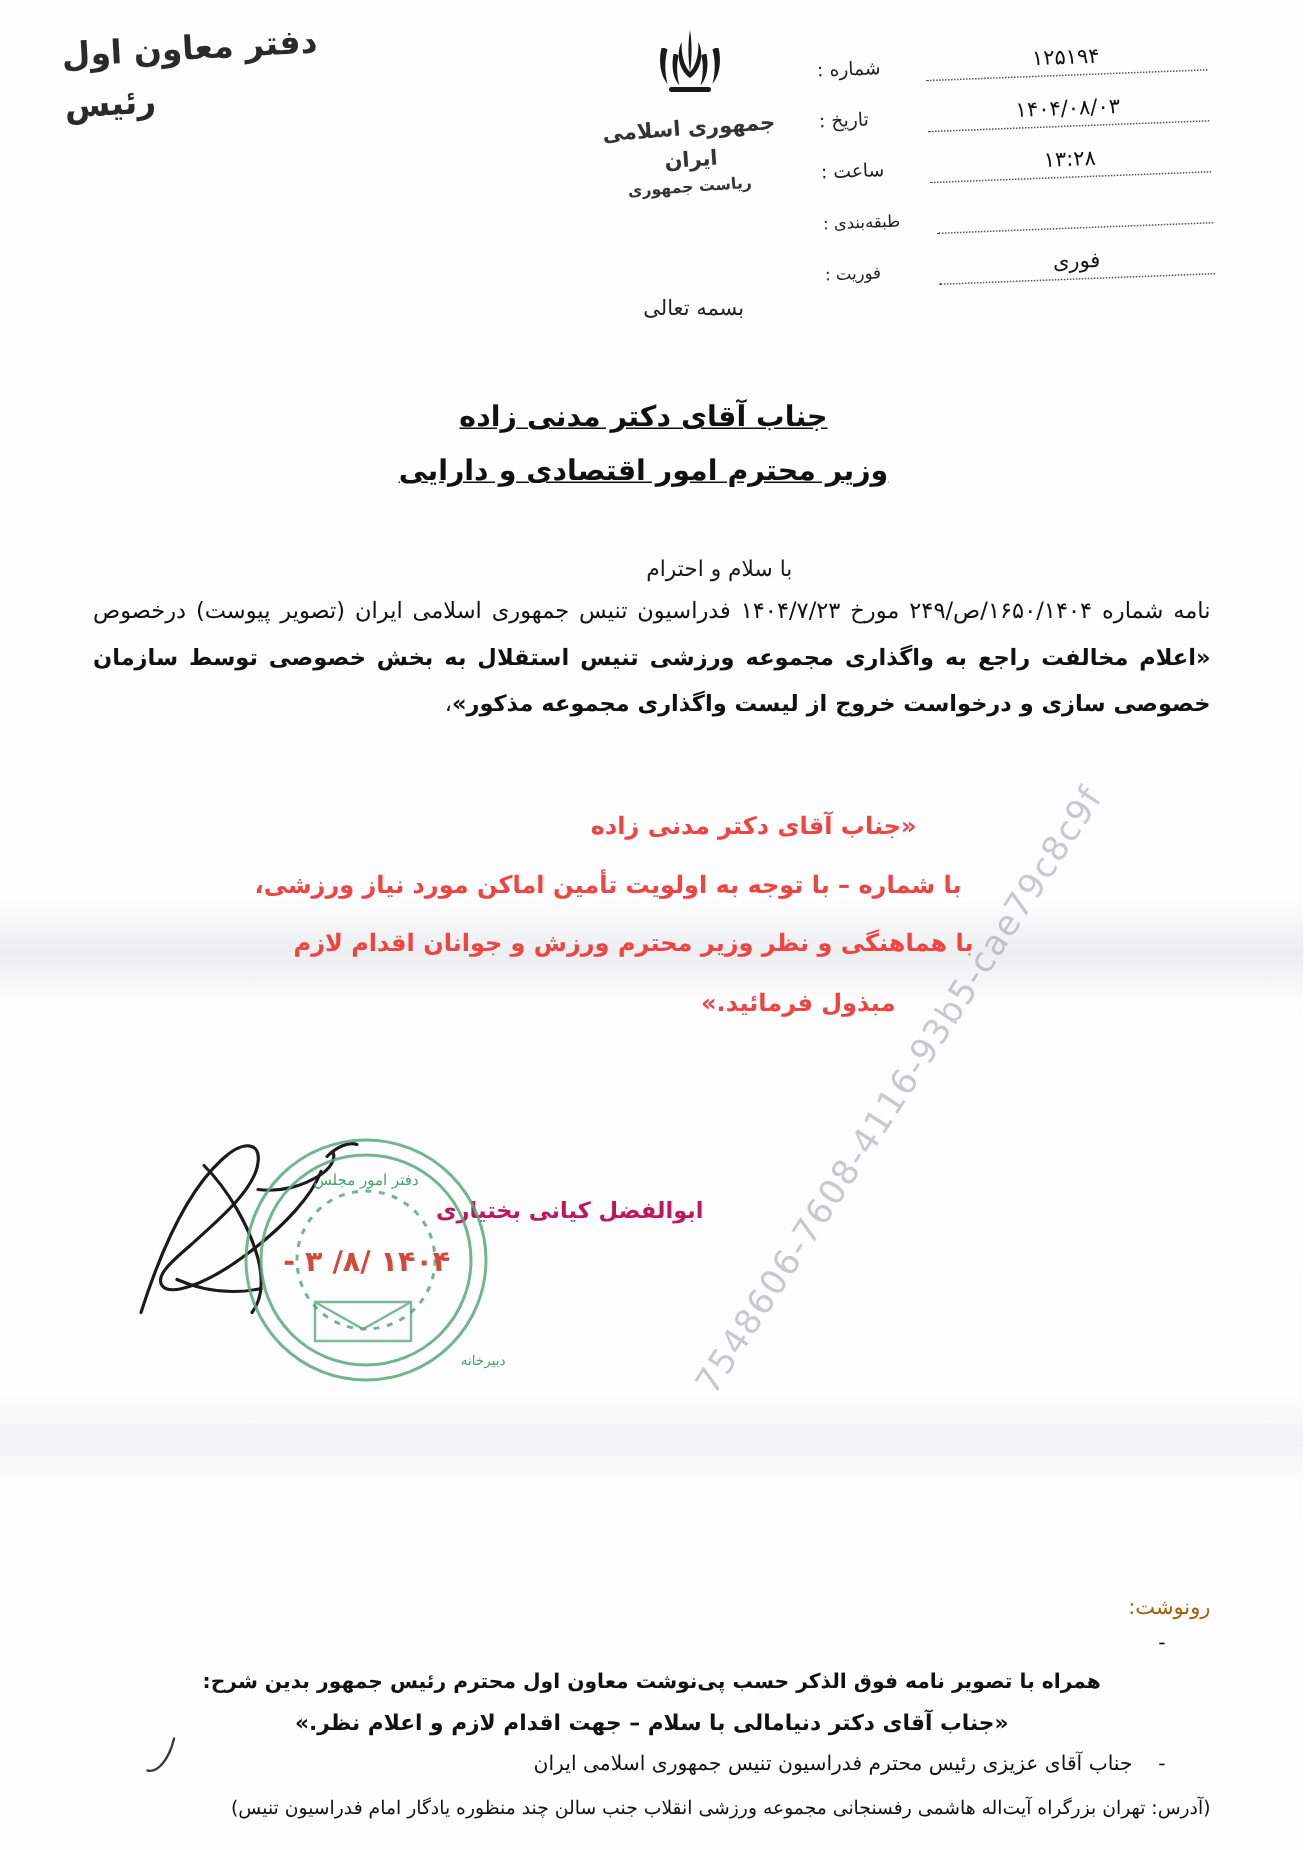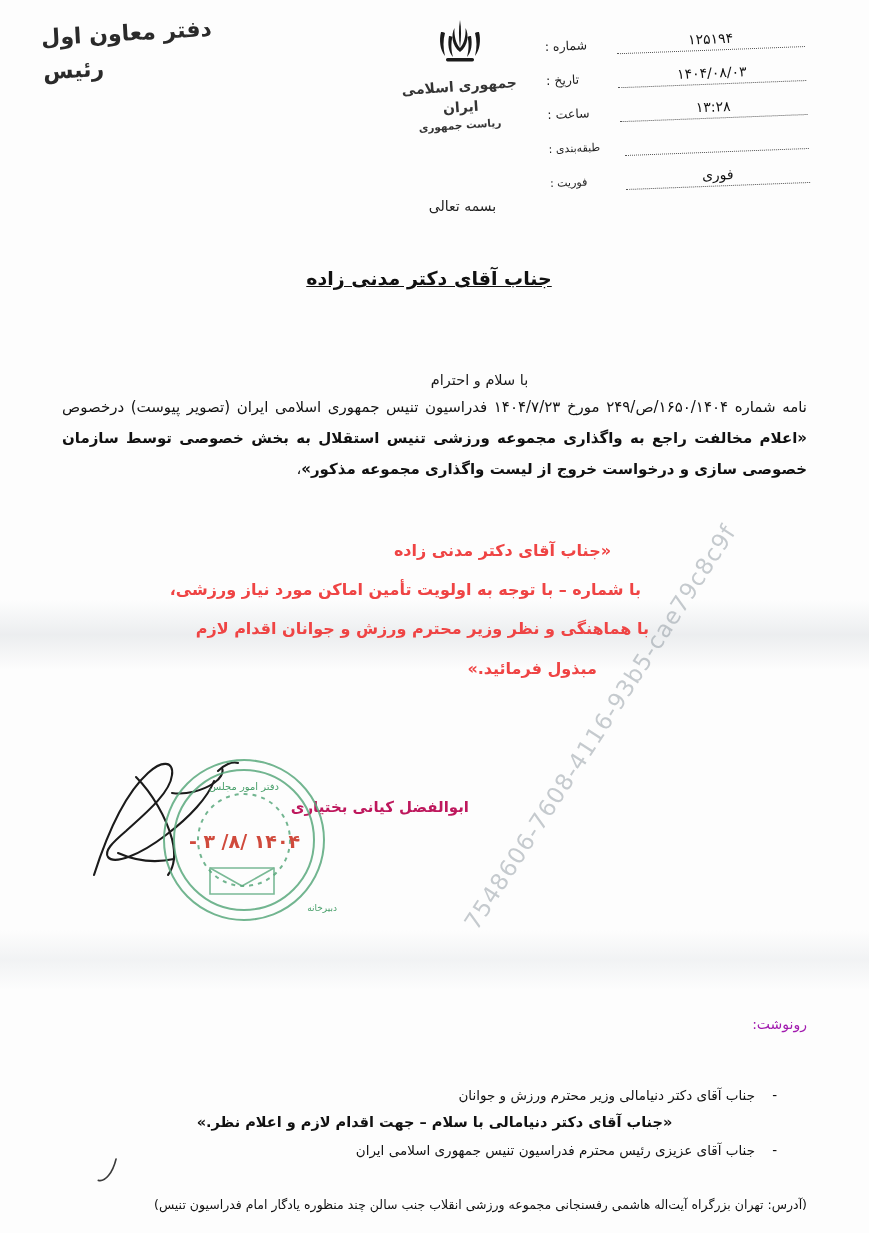--- a/index.html
+++ b/index.html
@@ -228,24 +228,24 @@
     transform: rotate(-57deg);
     transform-origin: right top;
     letter-spacing: 1px;
     pointer-events: none;
     font-family: "DejaVu Sans", sans-serif;
   }
 
   
   .cc-title {
     position: absolute;
-    top: 1016px;
+    top: 1064px;
     right: 62px;
     font-size: 14px;
-    color: #a21caf;
+    color: #a16207;
   }
   .cc-list {
     position: absolute;
     top: 1082px;
     right: 62px;
     width: 745px;
     font-size: 13.5px;
     line-height: 1.95;
     color: #111;
   }
@@ -337,20 +337,21 @@
     <div class="meta-row small">
       <span class="meta-value">فوری</span>
       <span class="meta-label">فوریت :</span>
     </div>
   </div>
 
   <div class="basmala">بسمه تعالی</div>
 
   <div class="addressee">
     <div>جناب آقای دکتر مدنی زاده</div>
+    <div>وزیر محترم امور اقتصادی و دارایی</div>
   </div>
 
   <div class="salutation">با سلام و احترام</div>
 
   <div class="para p1">
     <span>نامه شماره ۱۶۵۰/۱۴۰۴/ص/۲۴۹ مورخ ۱۴۰۴/۷/۲۳ فدراسیون تنیس جمهوری اسلامی ایران (تصویر پیوست) درخصوص </span><b>«اعلام مخالفت راجع به واگذاری مجموعه ورزشی تنیس استقلال به بخش خصوصی توسط سازمان خصوصی سازی و درخواست خروج از لیست واگذاری مجموعه مذکور»</b><span>،</span>
   </div>
 
 
   <div class="quote">
@@ -391,23 +392,23 @@
     <div class="stamp-bottom">دبیرخانه</div>
   </div>
 
   <div class="watermark">7548606-7608-4116-93b5-cae79c8c9f</div>
 
   <div class="cc-title">رونوشت:</div>
 
   <div class="cc-list">
     <div class="cc-item">
       <span class="cc-dash">-</span>
-      <span class="cc-text">جناب آقای دکتر دنیامالی وزیر محترم ورزش و جوانان</span>
     </div>
     <div>
+      <span class="cc-note">همراه با تصویر نامه فوق الذکر حسب پی‌نوشت معاون اول محترم رئیس جمهور بدین شرح:</span>
       <span class="cc-note2">«جناب آقای دکتر دنیامالی با سلام – جهت اقدام لازم و اعلام نظر.»</span>
     </div>
     <div class="cc-item">
       <span class="cc-dash">-</span>
       <span class="cc-text">جناب آقای عزیزی رئیس محترم فدراسیون تنیس جمهوری اسلامی ایران</span>
     </div>
   </div>
 
   <div class="tick">
     <svg width="30" height="24" viewBox="0 0 30 24" aria-hidden="true">

